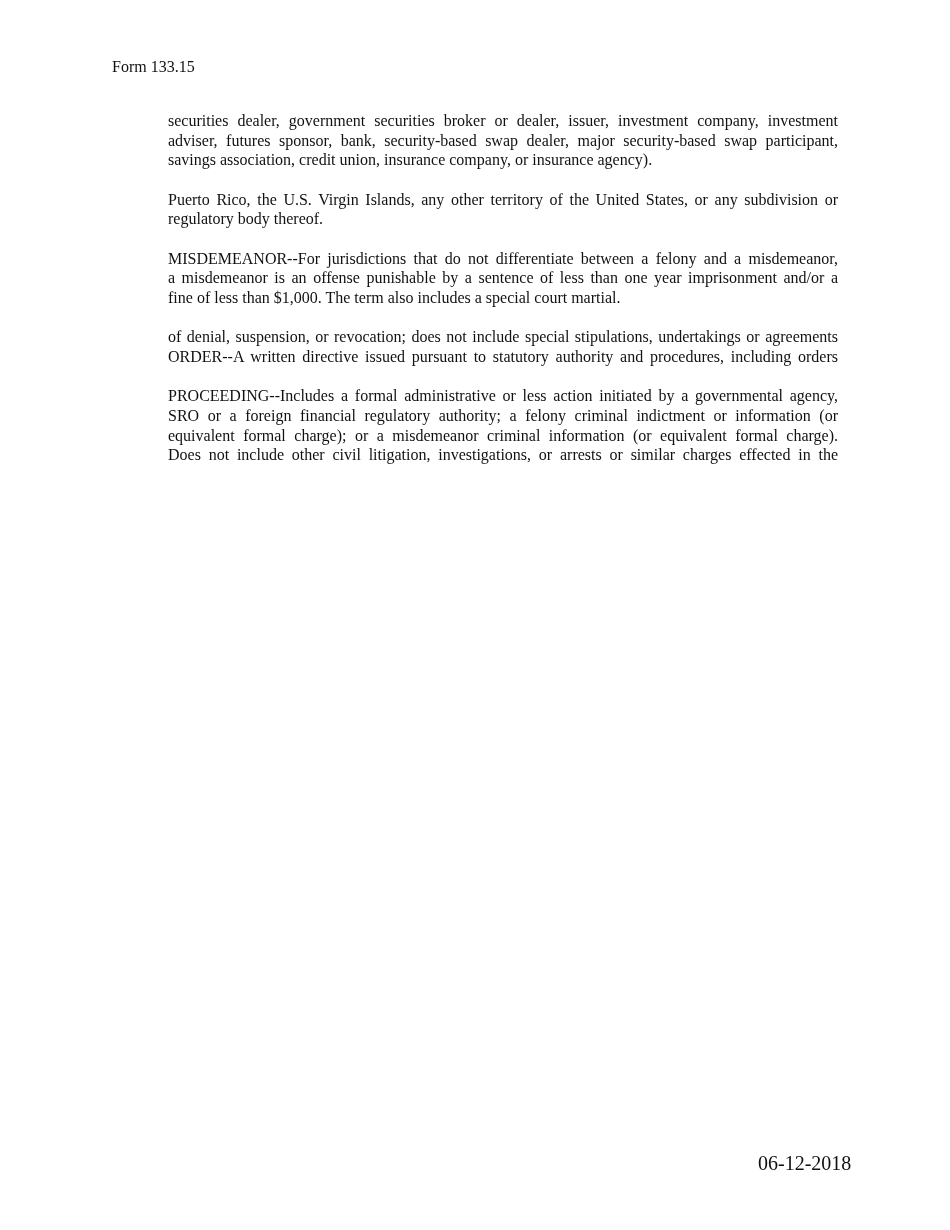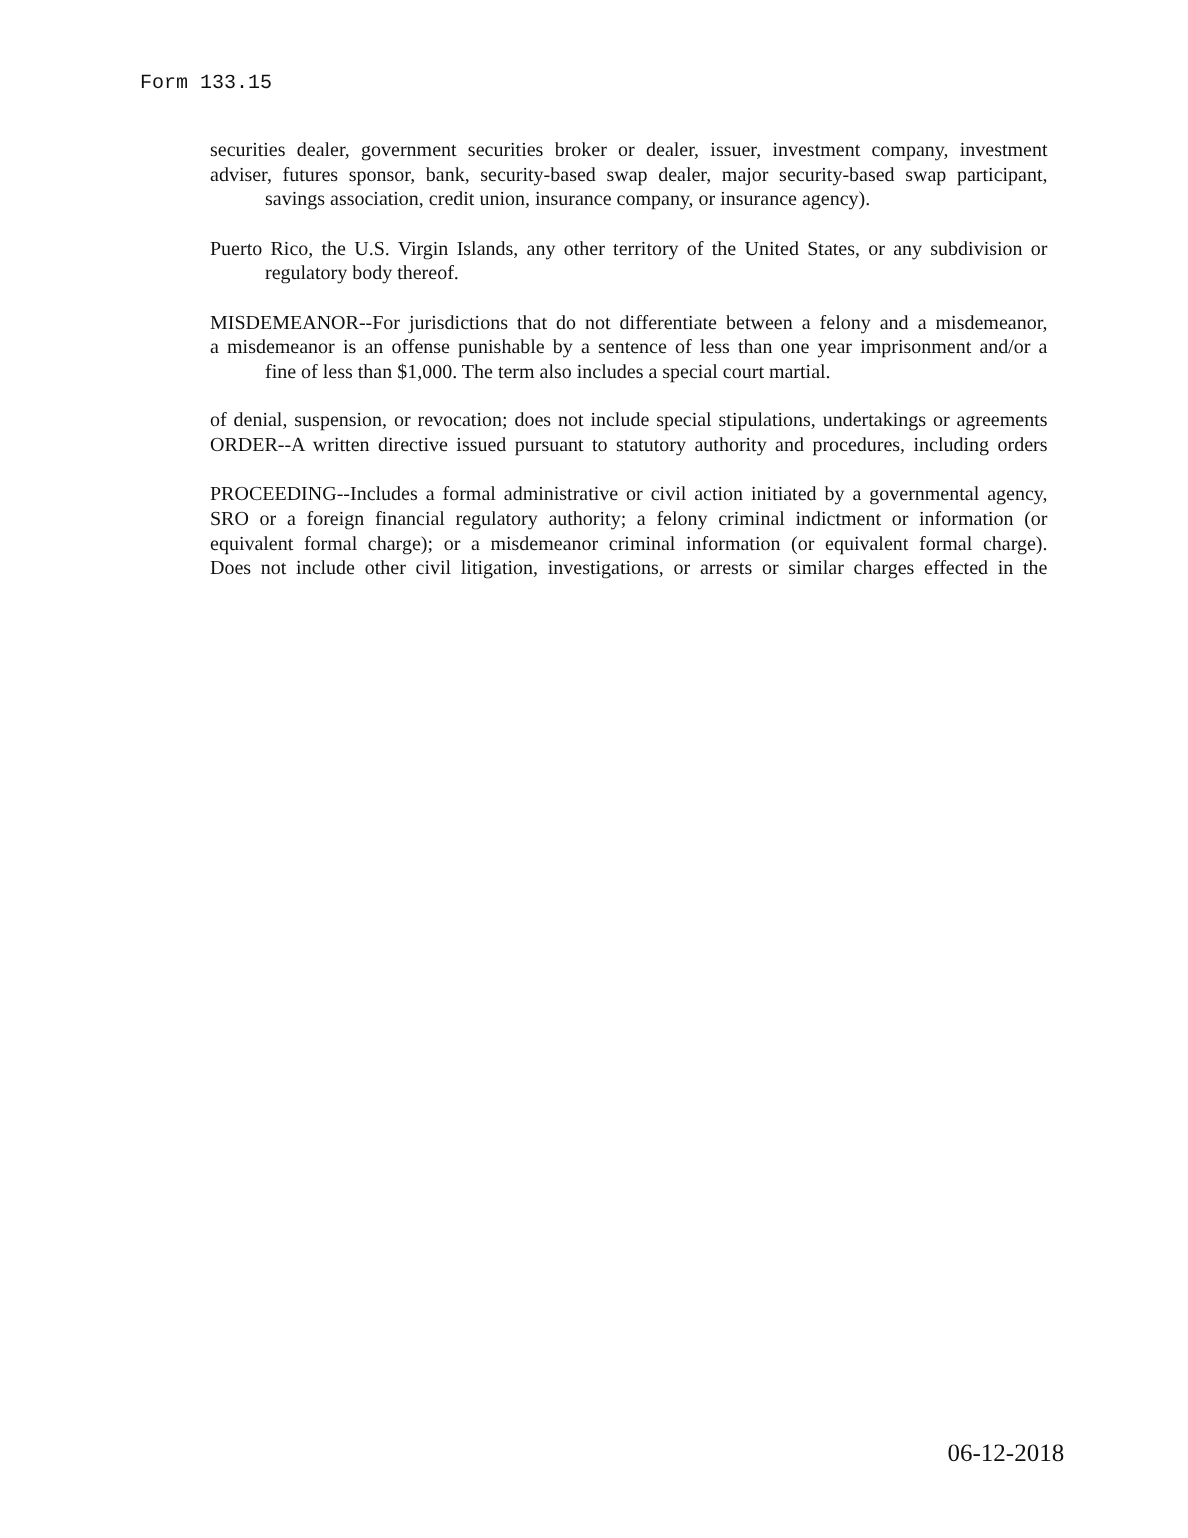--- a/index.html
+++ b/index.html
@@ -1,23 +1,23 @@
 <!DOCTYPE html>
 <html><head>
   <meta charset="utf-8">
   <style>
     html, body { margin: 0; padding: 0; background: #ffffff; }
     body { width: 950px; height: 1230px; position: relative; overflow: hidden;
       font-family: "Liberation Serif", "DejaVu Serif", serif; color: #111; }
-    .header { position: absolute; left: 112px; top: 57px; font-size: 16px; line-height: 19px; font-family: Liberation Mono, monospace; }
+    .header { position: absolute; left: 112px; top: 57px; font-size: 16px; line-height: 19px; }
     .body { position: absolute; left: 168px; top: 111px; width: 670px; }
     .para { margin: 0 0 19.6px 0; }
     .line { display: block; font-size: 16px; line-height: 19.7px; height: 19.7px;
       text-align: justify; text-align-last: justify; white-space: nowrap; overflow: visible; }
-    .line.last { text-align-last: left; margin-left: 44px; }
+    .line.last { text-align-last: left; }
     .footer { position: absolute; left: 758px; top: 1154px; font-size: 20px; line-height: 19px; }
   </style>
 </head>
 <body>
 
 <div class="header">Form 133.15</div>
 
 <div class="body">
   <div class="para">
     <span class="line">securities dealer, government securities broker or dealer, issuer, investment company, investment</span>
@@ -31,20 +31,20 @@
   <div class="para">
     <span class="line">MISDEMEANOR--For jurisdictions that do not differentiate between a felony and a misdemeanor,</span>
     <span class="line">a misdemeanor is an offense punishable by a sentence of less than one year imprisonment and/or a</span>
     <span class="line last">fine of less than $1,000.  The term also includes a special court martial.</span>
   </div>
   <div class="para">
     <span class="line">of denial, suspension, or revocation; does not include special stipulations, undertakings or agreements</span>
     <span class="line">ORDER--A written directive issued pursuant to statutory authority and procedures, including orders</span>
   </div>
   <div class="para">
-    <span class="line">PROCEEDING--Includes a formal administrative or civil action initiated by a governmental agency,</span>
+    <span class="line">PROCEEDING--Includes a formal administrative or less action initiated by a governmental agency,</span>
     <span class="line">SRO or a foreign financial regulatory authority; a felony criminal indictment or information (or</span>
     <span class="line">equivalent formal charge); or a misdemeanor criminal information (or equivalent formal charge).</span>
     <span class="line">Does not include other civil litigation, investigations, or arrests or similar charges effected in the</span>
   </div>
 </div>
 
 <div class="footer">06-12-2018</div>
 
 </body></html>

